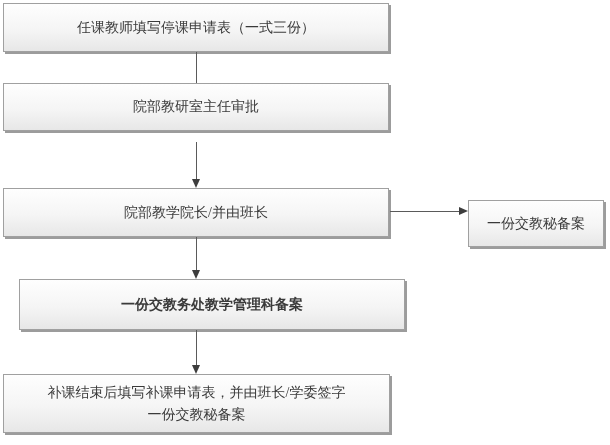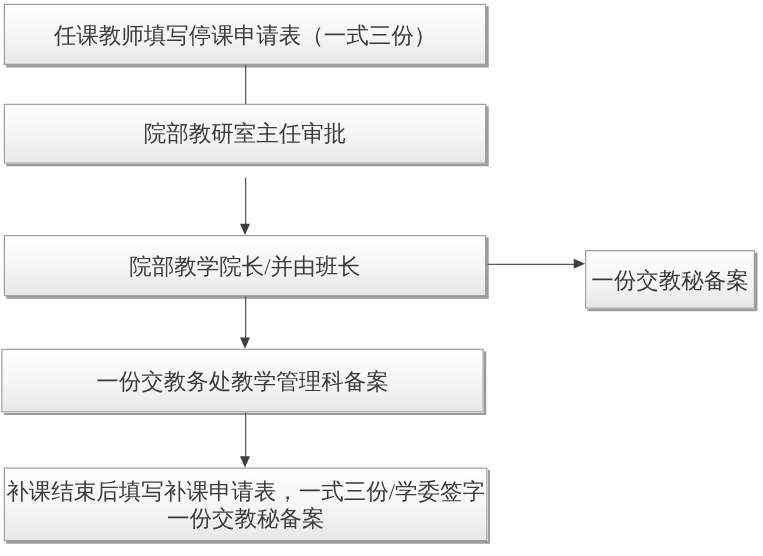--- a/index.html
+++ b/index.html
@@ -14,29 +14,29 @@
   .box {
     position: absolute;
     box-sizing: border-box;
     border: 1px solid #a0a0a0;
     background: linear-gradient(180deg, #fefefe 0%, #f5f5f5 55%, #e7e7e7 100%);
     box-shadow: 2px 2px 0 #9c9c9c;
     display: flex;
     flex-direction: column;
     align-items: center;
     justify-content: center;
-    font-size: 18px;
+    font-size: 14px;
     color: #3a3a3a;
     text-align: center;
     line-height: 22px;
   }
   .step1 { left: 3px;  top: 3px;   width: 386px; height: 49px; }
   .step2 { left: 3px;  top: 83px;  width: 386px; height: 48px; }
   .step3 { left: 3px;  top: 188px; width: 386px; height: 49px; }
-  .step4 { left: 1px;  top: 279px; width: 386px; height: 51px; }
+  .step4 { left: 19px;  top: 279px; width: 386px; height: 51px; font-weight: bold; }
   .step5 { left: 3px;  top: 374px; width: 387px; height: 59px; }
   .branch { left: 468px; top: 200px; width: 136px; height: 47px; }
 
   .varrow { position: absolute; width: 9px; }
   .varrow .shaft {
     position: absolute; left: 4px; top: 0; bottom: 8px;
     width: 1px; background: #5a5a5a;
   }
   .varrow .head {
     position: absolute; left: 0; bottom: 0; width: 0; height: 0;
@@ -105,17 +105,17 @@
   <div class="box step4">
     <span>一份交教务处教学管理科备案</span>
   </div>
 
   <div class="varrow va4">
     <div class="shaft"></div>
     <div class="head"></div>
   </div>
 
   <div class="box step5">
-    <span>补课结束后填写补课申请表，一式三份/学委签字</span>
+    <span>补课结束后填写补课申请表，并由班长/学委签字</span>
     <span>一份交教秘备案</span>
   </div>
 
 </div>
 
 </body></html>

